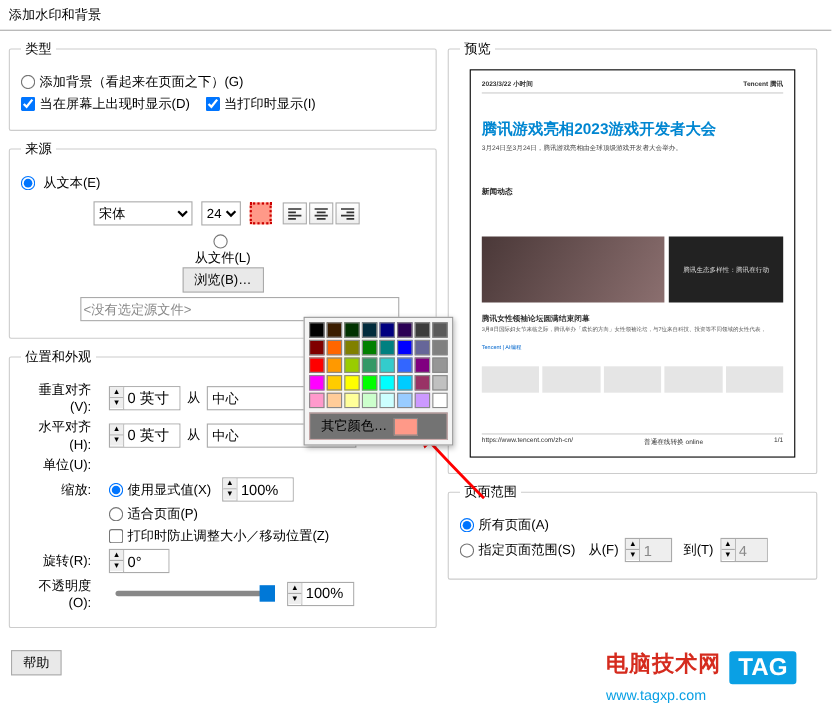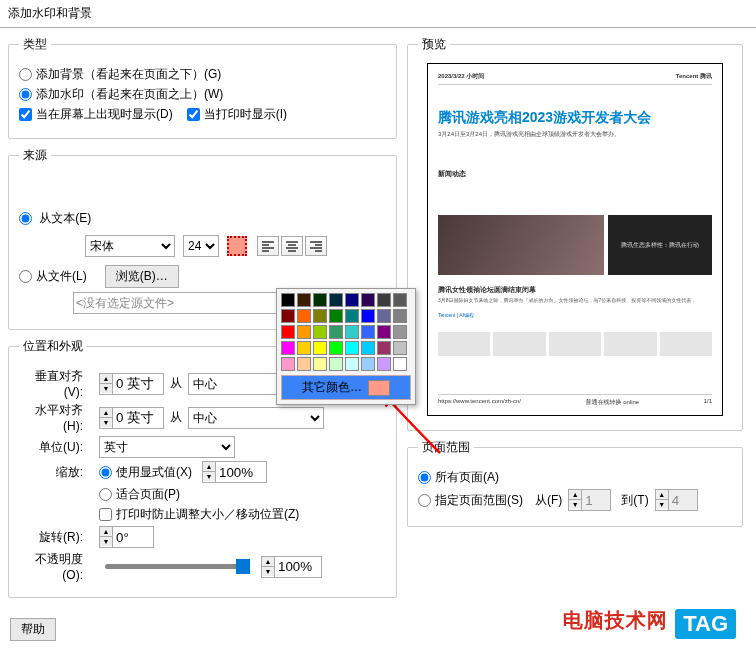--- a/index.html
+++ b/index.html
@@ -101,21 +101,21 @@
   }
   .spinner .sp-btns span:last-child { border-bottom: none; }
   .spinner input {
     border: none;
     width: 50px;
     padding: 0 3px;
     height: auto;
   }
   .align-sel, .unit-sel { width: 136px; }
   .label-cell { width: 80px; text-align: right; padding-right: 16px; }
-  .from-text-row { display:flex; align-items:flex-start;margin-top:32px; }
+  .from-text-row { display:flex; align-items:flex-start; }
   .justify-btn {
     width: 22px; height: 20px;
     border: 1px solid #aaa;
     background: linear-gradient(#fff,#eee);
     display: inline-flex;
     align-items: center;
     justify-content: center;
     margin-left: 2px;
   }
   .justify-btn svg { width: 14px; height: 12px; }
@@ -133,22 +133,22 @@
     display: grid;
     grid-template-columns: repeat(8, 14px);
     gap: 2px;
   }
   .swatch { width: 14px; height: 14px; border: 1px solid #888; cursor: pointer; }
   .other-color {
     display: flex;
     align-items: center;
     gap: 6px;
     margin-top: 4px;
-    padding: 3px 20px;
-    background: #3b82f6;
+    padding: 3px 10px;
+    background: #737373;
     border: 1px solid #caa;
     cursor: pointer;
   }
   .other-color .sw { width: 22px; height: 16px; background: #f98; border: 1px solid #888; }
   .preview-box {
     width: 296px;
     height: 353px;
     border: 1px solid #000;
     background: #fff;
     padding: 8px 10px;
@@ -178,21 +178,21 @@
   .arrow-annotation {
     position: absolute;
     top: 355px;
     left: 370px;
     z-index: 5;
     pointer-events: none;
   }
   .watermark-logo {
     position: absolute;
     bottom: 14px;
-    right: 20px;
+    right: 32px;
     text-align: left;
   }
   .watermark-logo .l1 { color: #d52b1e; font-size: 20px; font-weight: bold; letter-spacing:1px;}
   .watermark-logo .tag { display:inline-block; background:#0aa0e4; color:#fff; padding:2px 8px; font-size:22px; font-weight:bold; margin-left:4px; vertical-align:middle; border-radius:3px;}
   .watermark-logo .l2 { color:#0aa0e4; font-size:13px; margin-top:2px;}
   .footer-row {
     padding: 4px 10px;
   }
   .disabled-input { background:#eee; color:#888; }
   .preview-fieldset { height: 395px;}
@@ -204,24 +204,20 @@
 
 <div class="content">
 
   <div class="left-col">
 
     <fieldset>
       <legend>类型</legend>
       <div class="row">
         <input type="radio" name="type" style="">
         <label>添加背景（看起来在页面之下）(G)</label>
-      </div>
-      <div class="row">
-        <input type="radio" name="type" checked="" style="">
-        <label>添加水印（看起来在页面之上）(W)</label>
       </div>
       <div class="row">
         <input type="checkbox" checked="" style="">
         <label>当在屏幕上出现时显示(D)</label>
         <span style="width:14px"></span>
         <input type="checkbox" checked="" style="">
         <label>当打印时显示(I)</label>
       </div>
     </fieldset>
 
@@ -253,21 +249,21 @@
             <svg viewBox="0 0 14 12">
               <path d="M1 2h12M3 5h8M1 8h12M3 11h8" stroke="#333" stroke-width="1.5"></path>
             </svg>
           </div>
         <div class="justify-btn">
             <svg viewBox="0 0 14 12">
               <path d="M1 2h12M6 5h7M1 8h12M6 11h7" stroke="#333" stroke-width="1.5"></path>
             </svg>
           </div>
       </div>
-      <div class="row" style="margin-top:8px;">
+      <div class="row" style="margin-top:8px;flex-direction:column;">
         <input type="radio" name="src" style="">
         <label>从文件(L)</label>
         <span style="width:18px"></span>
         <button>浏览(B)…</button>
       </div>
       <div class="row" style="margin-left:54px; margin-top:4px;">
         <input type="text" style="width: 290px;" class="disabled-input" disabled="" value="&lt;没有选定源文件&gt;">
       </div>
     </fieldset>
 
@@ -295,21 +291,20 @@
               <span>▼</span>
             </div>
           <input value="0 英寸" style="">
         </div>
         <span style="padding:0 6px">从</span>
         <select class="align-sel"><option>中心</option></select>
       </div>
 
       <div class="row">
         <span class="label-cell">单位(U):</span>
-        <select class="unit-sel" style="margin-left:0;"><option>英寸</option></select>
       </div>
 
       <div class="row">
         <span class="label-cell">缩放:</span>
         <input type="radio" name="scale" checked="" style="">
         <label>使用显式值(X)</label>
         <span style="width:10px"></span>
         <div class="spinner">
           <div class="sp-btns">
               <span>▲</span>
@@ -490,13 +485,14 @@
 
 <div class="footer-row">
   <button>帮助</button>
 </div>
 
 <div class="watermark-logo">
   <div>
     <span class="l1">电脑技术网</span>
     <span class="tag">TAG</span>
   </div>
+  <div class="l2">www.tagxp.com</div>
 </div>
 
 </body></html>

